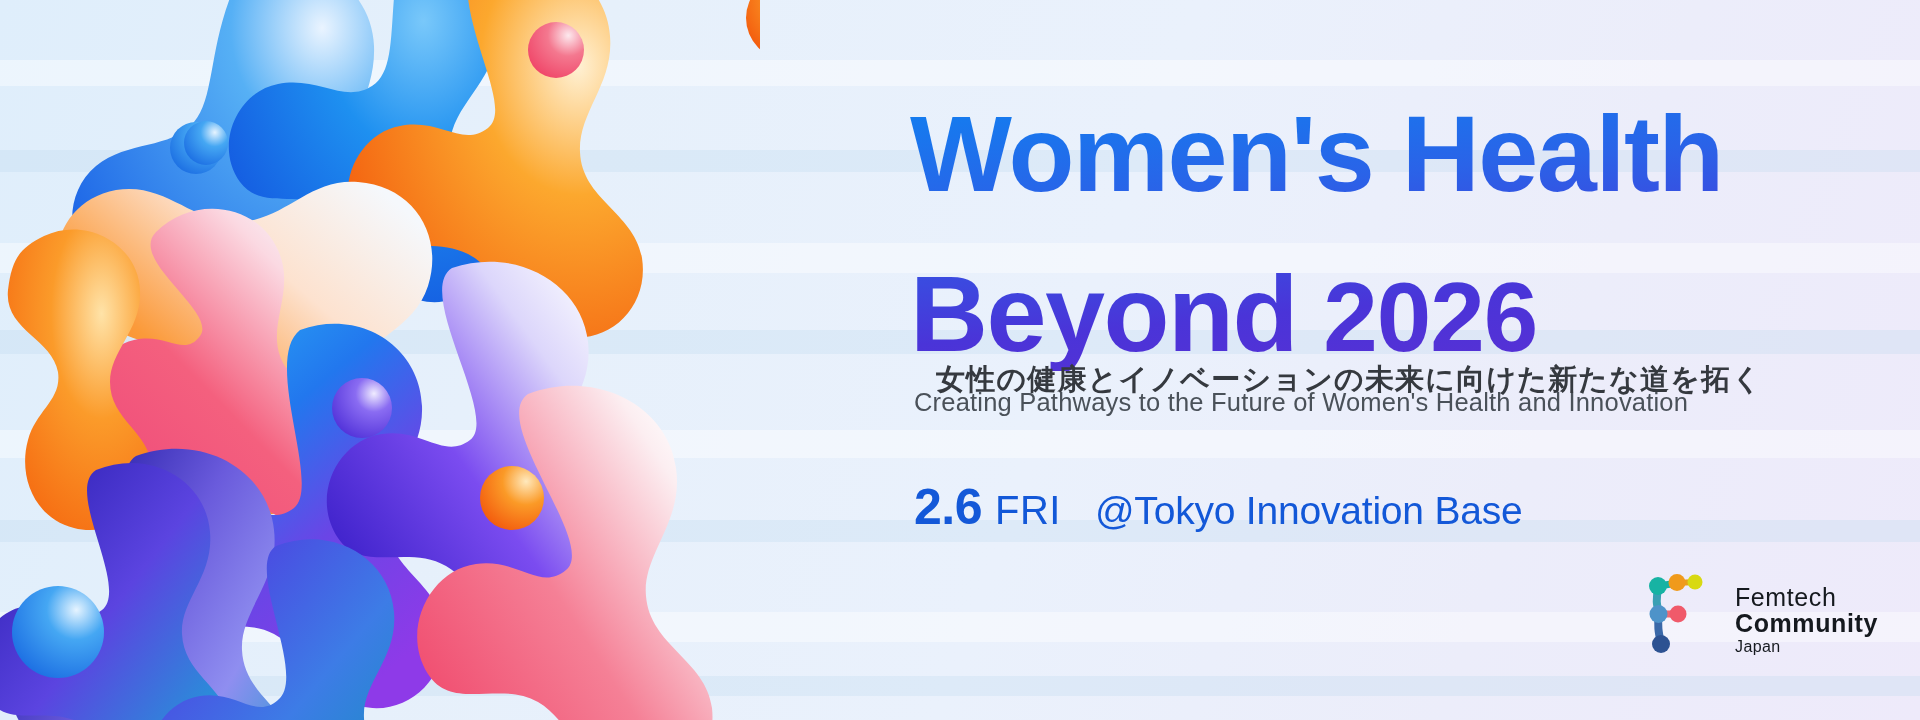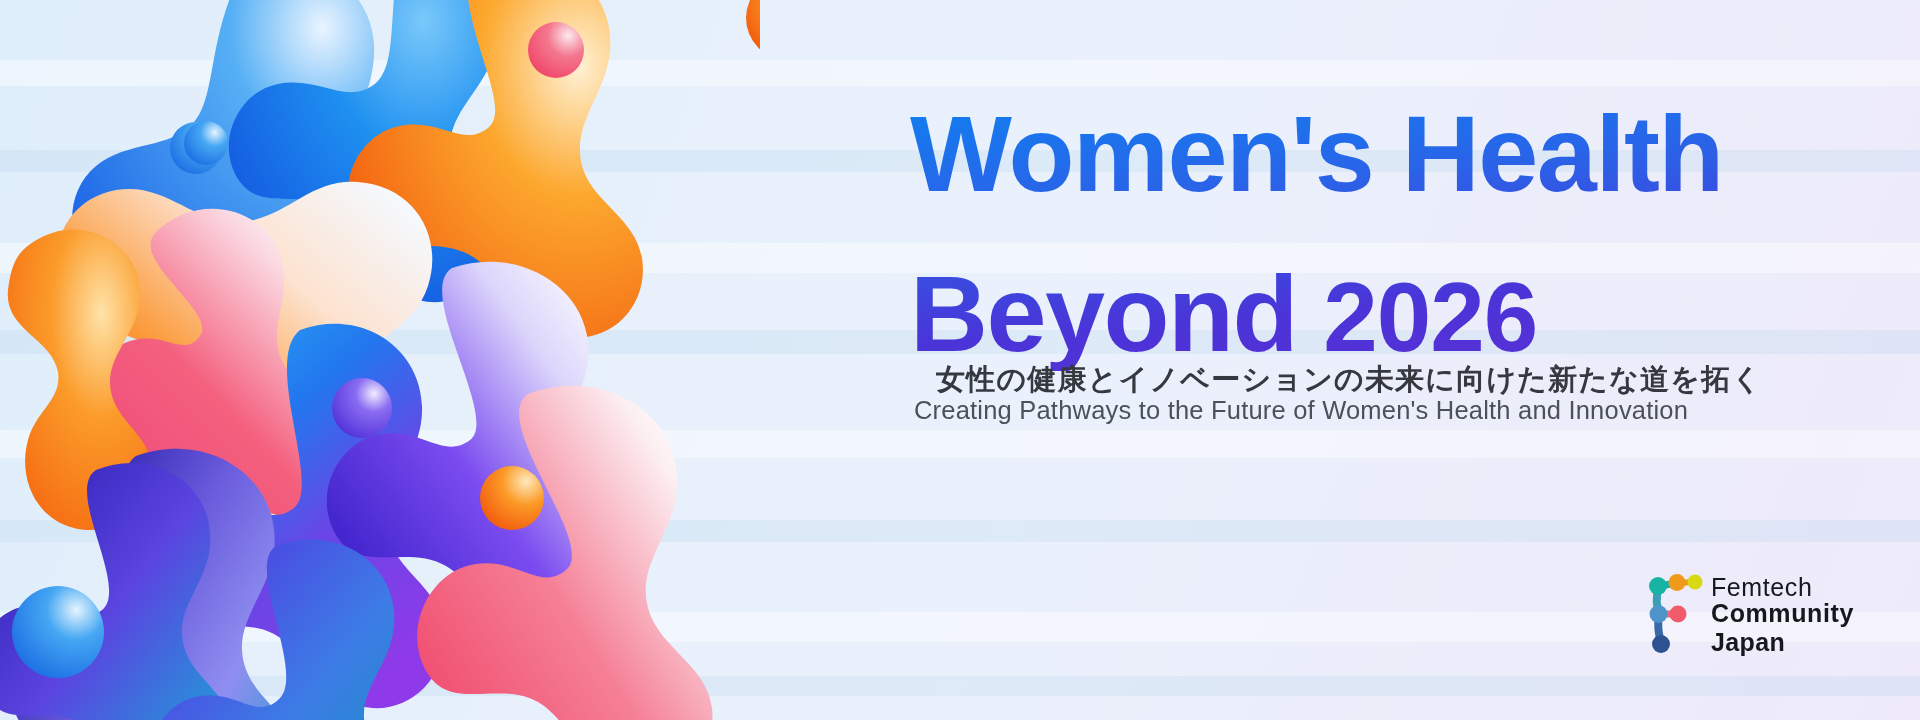--- a/index.html
+++ b/index.html
@@ -81,21 +81,21 @@
     margin: 8px;
     font-size: 29px;
     font-weight: 700;
     letter-spacing: 1.2px;
     color: #35393f;
     white-space: nowrap;
   }
   .sub-en {
     position: absolute;
     left: 4px;
-    top: 396px;
+    top: 388px;
     margin: 0;
     font-size: 25.5px;
     font-weight: 400;
     letter-spacing: 0.2px;
     color: #4a5159;
     white-space: nowrap;
   }
 
   .eventline {
     position: absolute;
@@ -124,35 +124,35 @@
     letter-spacing: -0.2px;
   }
 
   
   .logo {
     position: absolute;
     z-index: 6;
     left: 1645px;
     top: 572px;
     display: flex;
-    align-items: center;
-    gap: 6px;
+    align-items: flex-end;
+    gap: 30px;
   }
   .logo-mark { width: 60px; height: 84px; flex: none; }
   .logo-mark svg { display: block; width: 100%; height: 100%; }
   .logo-text {
     display: flex;
     flex-direction: column;
     justify-content: center;
     color: #15191e;
     line-height: 1.04;
   }
   .logo-l1 { font-size: 25px; font-weight: 500; letter-spacing: 0.6px; }
   .logo-l2 { font-size: 25px; font-weight: 700; letter-spacing: 0.6px; }
-  .logo-l3 { font-size: 25px; font-weight: 700; letter-spacing: 0.4px; margin-top: 3px; }
+  .logo-l3 { font-size: 16px; font-weight: 400; letter-spacing: 0.4px; margin-top: 3px; }
 </style>
 </head>
 <body>
 
 <div id="banner">
 
   <div class="bands">
       <div class="band" style="top: 60px; height: 26px;"></div>
       <div class="band dim" style="top: 150px; height: 22px;"></div>
       <div class="band" style="top: 243px; height: 30px;"></div>
@@ -320,20 +320,25 @@
   <div class="content">
 
     <h1 class="title">
       <span>Women's Health</span>
       <span class="line2"><span>Beyond</span><span class="year"> 2026</span></span>
     </h1>
 
     <p class="sub-ja">女性の健康とイノベーションの未来に向けた新たな道を拓く</p>
     <p class="sub-en">Creating Pathways to the Future of Women's Health and Innovation</p>
 
+    <div class="eventline">
+      <span class="ev-date">2.6</span>
+      <span class="ev-dow">FRI</span>
+      <span class="ev-venue">@Tokyo Innovation Base</span>
+    </div>
   </div>
 
   <div class="logo">
     <div class="logo-mark">
       <svg viewBox="0 0 60 84" xmlns="http://www.w3.org/2000/svg">
 
         <path d="M14 14 L32 11" stroke="#18b0a4" stroke-width="7" stroke-linecap="round" fill="none"></path>
         <path d="M32 11 L50 10" stroke="#e8a019" stroke-width="6" stroke-linecap="round" fill="none"></path>
         <path d="M14 14 C10 26 12 34 14 42" stroke="#3aa0b4" stroke-width="8" stroke-linecap="round" fill="none"></path>
         <path d="M14 42 L33 42" stroke="#ef6a72" stroke-width="7" stroke-linecap="round" fill="none"></path>

